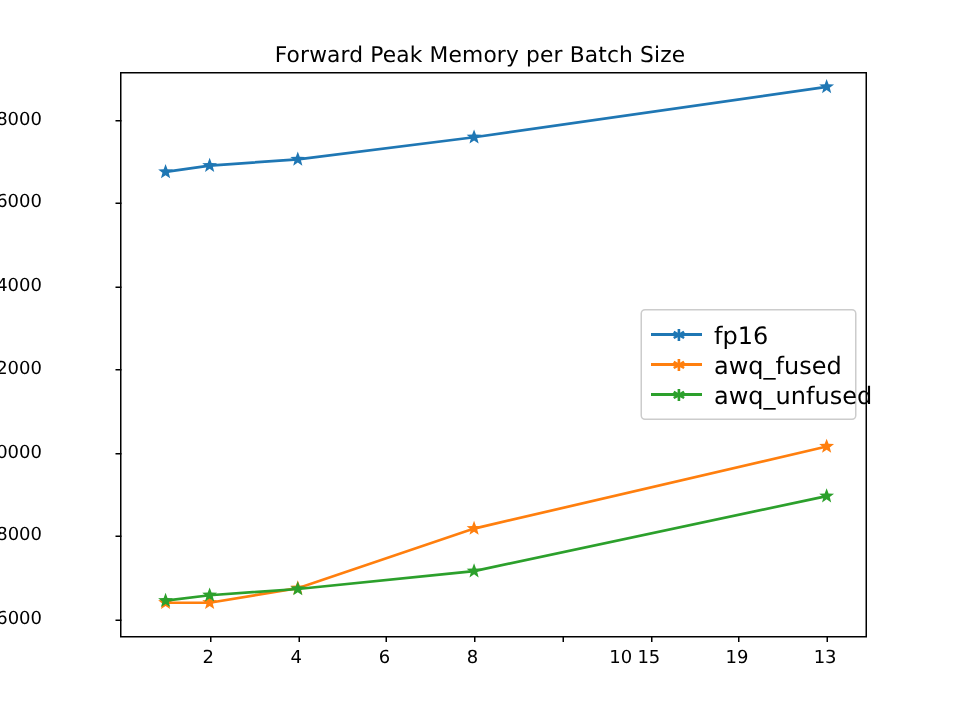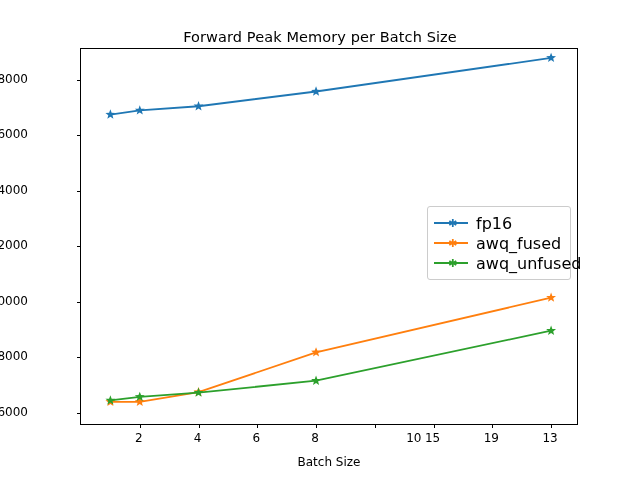--- a/index.html
+++ b/index.html
@@ -41,21 +41,20 @@
                font-size:11px;line-height:9px;text-align:center;}
   .legend-label{font-size:16px;color:#000;white-space:nowrap;}
 </style>
 </head>
 <body>
 
 <div id="fig">
 
   <div id="chart-title">Forward Peak Memory per Batch Size</div>
 
-  <div id="xlabel">Batch Size</div>
 
   <div id="plot-area">
     <svg id="series-svg" viewBox="0 0 498 377" preserveAspectRatio="none">
         <g>
           <polyline points="29.38,65.57 58.76,61.40 117.52,57.23 235.04,42.51 470.09,8.89" fill="none" stroke="#1f77b4" stroke-width="1.8"></polyline>
           <path d="M29.38,60.37 L30.66,63.80 L34.33,63.96 L31.46,66.24 L32.44,69.77 L29.38,67.75 L26.32,69.77 L27.30,66.24 L24.44,63.96 L28.10,63.80 Z" fill="#1f77b4"></path>
           <path d="M58.76,56.20 L60.04,59.63 L63.71,59.79 L60.84,62.07 L61.82,65.60 L58.76,63.58 L55.70,65.60 L56.68,62.07 L53.82,59.79 L57.48,59.63 Z" fill="#1f77b4"></path>
           <path d="M117.52,52.03 L118.81,55.46 L122.47,55.62 L119.60,57.91 L120.58,61.44 L117.52,59.41 L114.47,61.44 L115.45,57.91 L112.58,55.62 L116.24,55.46 Z" fill="#1f77b4"></path>
           <path d="M235.04,37.31 L236.33,40.74 L239.99,40.90 L237.12,43.18 L238.10,46.71 L235.04,44.69 L231.99,46.71 L232.97,43.18 L230.10,40.90 L233.76,40.74 Z" fill="#1f77b4"></path>
           <path d="M470.09,3.69 L471.37,7.12 L475.03,7.28 L472.17,9.57 L473.14,13.10 L470.09,11.07 L467.03,13.10 L468.01,9.57 L465.14,7.28 L468.80,7.12 Z" fill="#1f77b4"></path>

